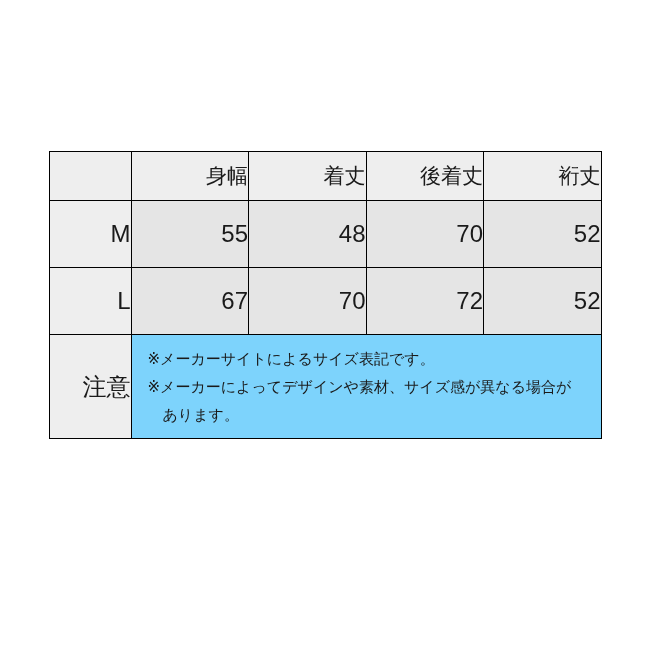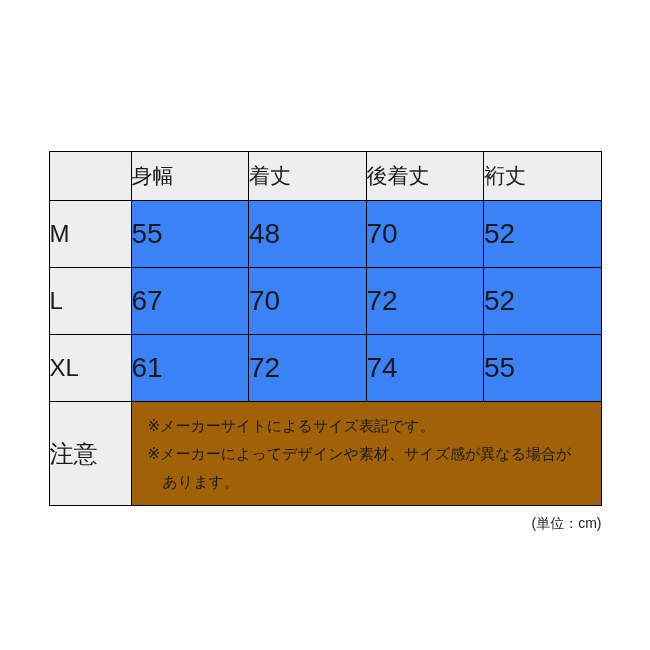--- a/index.html
+++ b/index.html
@@ -17,50 +17,50 @@
     margin: 151px auto 0 auto;
   }
   table.size-table {
     border-collapse: collapse;
     table-layout: fixed;
     width: 553px;
   }
   .size-table col.c0 { width: 82px; }
   .size-table th, .size-table td {
     border: 1.5px solid #000000;
-    text-align: left;
+    text-align: right;
     vertical-align: middle;
     font-weight: normal;
     padding: 0;
   }
   .size-table thead th {
     background: #eeeeee;
     height: 48px;
     font-size: 21px;
   }
   .size-table tbody th.rowhead {
     background: #eeeeee;
     font-size: 24px;
   }
   .size-table tbody tr.data-row td {
-    font-size: 28px;
+    font-size: 24px;
     height: 66px;
-    background: #3b82f6;
+    background: #e5e5e5;
   }
   .size-table tr.note-row th.rowhead {
     height: 101px;
     font-size: 24px;
   }
   .size-table td.note-cell {
     text-align: left;
     vertical-align: middle;
     padding: 10px 26px 10px 16px;
     font-size: 15px;
     line-height: 1.85;
-    background: #a16207;
+    background: #7dd3fc;
   }
   .note-line {
     padding-left: 1em;
     text-indent: -1em;
   }
   .unit-label {
     width: 553px;
     text-align: right;
     font-size: 14px;
     margin-top: 9px;
@@ -96,30 +96,22 @@
         <td>70</td>
         <td>52</td>
       </tr>
       <tr class="data-row">
         <th class="rowhead">L</th>
         <td>67</td>
         <td>70</td>
         <td>72</td>
         <td>52</td>
       </tr>
-      <tr class="data-row">
-        <th class="rowhead">XL</th>
-        <td>61</td>
-        <td>72</td>
-        <td>74</td>
-        <td>55</td>
-      </tr>
       <tr class="note-row">
         <th class="rowhead">注意</th>
         <td class="note-cell" colspan="4">
           <div class="note-line">※メーカーサイトによるサイズ表記です。</div>
           <div class="note-line">※メーカーによってデザインや素材、サイズ感が異なる場合があります。</div>
         </td>
       </tr>
     </tbody>
   </table>
-  <div class="unit-label">(単位：cm)</div>
 </div>
 
 </body></html>

